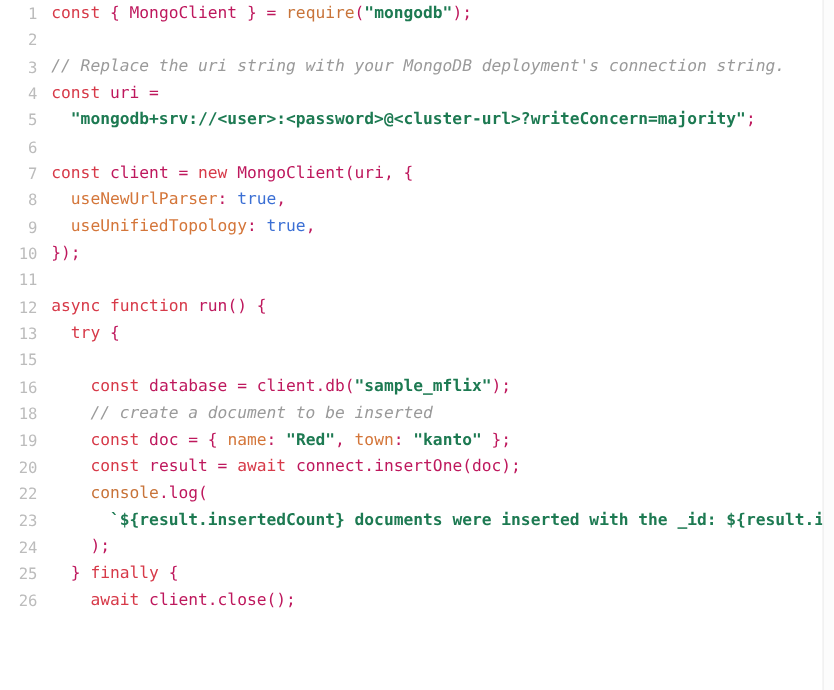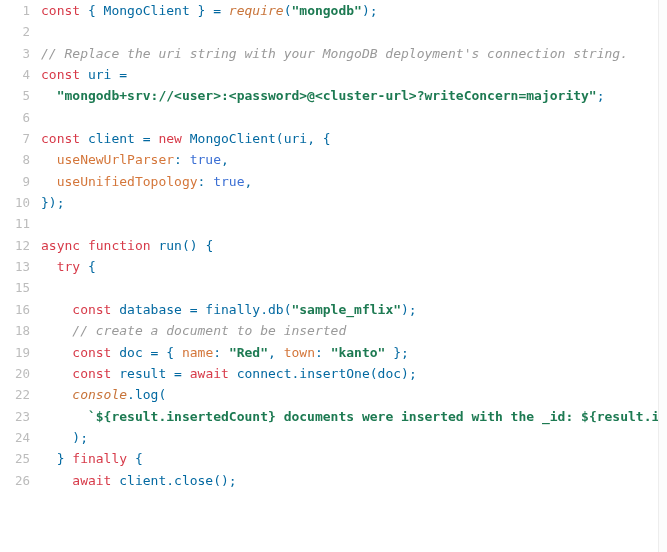--- a/index.html
+++ b/index.html
@@ -61,24 +61,24 @@
     font-family: "DejaVu Sans Mono", "Liberation Mono", monospace;
     color: #24292e;
     white-space: pre;
     letter-spacing: 0px;
   }
 
   
   .tok-keyword  { color: #d73a49; text-align: right; }
   .tok-string   { color: #1d7a52; font-weight: bold; }
   .tok-comment  { color: #9a9a9a; font-style: italic; }
-  .tok-fn       { color: #c8743a; font-style: italic; }
+  .tok-fn       { color: #c8743a; }
   .tok-prop     { color: #d4763a; }
   .tok-const    { color: #3b6fd4; }
-  .tok-plain    { color: #0369a1; }
+  .tok-plain    { color: #be185d; }
 
   
   #scrollbar-track {
     position: absolute;
     right: 0;
     top: 0;
     width: 9px;
     height: 552px;
     background: #fcfcfc;
     border-left: 1px solid #ededed;
@@ -108,21 +108,21 @@
         <div class="code-line"><span class="line-number">5</span><span class="line-content"><span class="tok-plain">  </span><span class="tok-string">"mongodb+srv://&lt;user&gt;:&lt;password&gt;@&lt;cluster-url&gt;?writeConcern=majority"</span><span class="tok-plain">;</span></span></div>
         <div class="code-line"><span class="line-number">6</span><span class="line-content"></span></div>
         <div class="code-line"><span class="line-number">7</span><span class="line-content"><span class="tok-keyword">const</span><span class="tok-plain"> client = </span><span class="tok-keyword">new</span><span class="tok-plain"> MongoClient(uri, {</span></span></div>
         <div class="code-line"><span class="line-number">8</span><span class="line-content"><span class="tok-plain">  </span><span class="tok-prop">useNewUrlParser</span><span class="tok-plain">: </span><span class="tok-const">true</span><span class="tok-plain">,</span></span></div>
         <div class="code-line"><span class="line-number">9</span><span class="line-content"><span class="tok-plain">  </span><span class="tok-prop">useUnifiedTopology</span><span class="tok-plain">: </span><span class="tok-const">true</span><span class="tok-plain">,</span></span></div>
         <div class="code-line"><span class="line-number">10</span><span class="line-content"><span class="tok-plain">});</span></span></div>
         <div class="code-line"><span class="line-number">11</span><span class="line-content"></span></div>
         <div class="code-line"><span class="line-number">12</span><span class="line-content"><span class="tok-keyword">async</span><span class="tok-plain"> </span><span class="tok-keyword">function</span><span class="tok-plain"> run() {</span></span></div>
         <div class="code-line"><span class="line-number">13</span><span class="line-content"><span class="tok-plain">  </span><span class="tok-keyword">try</span><span class="tok-plain"> {</span></span></div>
         <div class="code-line"><span class="line-number">15</span><span class="line-content"></span></div>
-        <div class="code-line"><span class="line-number">16</span><span class="line-content"><span class="tok-plain">    </span><span class="tok-keyword">const</span><span class="tok-plain"> database = finally.db(</span><span class="tok-string">"sample_mflix"</span><span class="tok-plain">);</span></span></div>
+        <div class="code-line"><span class="line-number">16</span><span class="line-content"><span class="tok-plain">    </span><span class="tok-keyword">const</span><span class="tok-plain"> database = client.db(</span><span class="tok-string">"sample_mflix"</span><span class="tok-plain">);</span></span></div>
         <div class="code-line"><span class="line-number">18</span><span class="line-content"><span class="tok-plain">    </span><span class="tok-comment">// create a document to be inserted</span></span></div>
         <div class="code-line"><span class="line-number">19</span><span class="line-content"><span class="tok-plain">    </span><span class="tok-keyword">const</span><span class="tok-plain"> doc = { </span><span class="tok-prop">name</span><span class="tok-plain">: </span><span class="tok-string">"Red"</span><span class="tok-plain">, </span><span class="tok-prop">town</span><span class="tok-plain">: </span><span class="tok-string">"kanto"</span><span class="tok-plain"> };</span></span></div>
         <div class="code-line"><span class="line-number">20</span><span class="line-content"><span class="tok-plain">    </span><span class="tok-keyword">const</span><span class="tok-plain"> result = </span><span class="tok-keyword">await</span><span class="tok-plain"> connect.insertOne(doc);</span></span></div>
         <div class="code-line"><span class="line-number">22</span><span class="line-content"><span class="tok-plain">    </span><span class="tok-fn">console</span><span class="tok-plain">.log(</span></span></div>
         <div class="code-line"><span class="line-number">23</span><span class="line-content"><span class="tok-plain">      </span><span class="tok-string">`${result.insertedCount} documents were inserted with the _id: ${result.insertedId}</span></span></div>
         <div class="code-line"><span class="line-number">24</span><span class="line-content"><span class="tok-plain">    );</span></span></div>
         <div class="code-line"><span class="line-number">25</span><span class="line-content"><span class="tok-plain">  } </span><span class="tok-keyword">finally</span><span class="tok-plain"> {</span></span></div>
         <div class="code-line"><span class="line-number">26</span><span class="line-content"><span class="tok-plain">    </span><span class="tok-keyword">await</span><span class="tok-plain"> client.close();</span></span></div>
       </div>
   </div>

